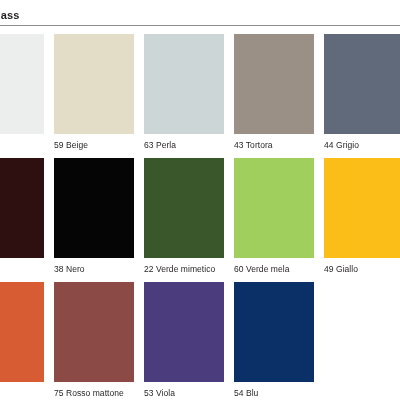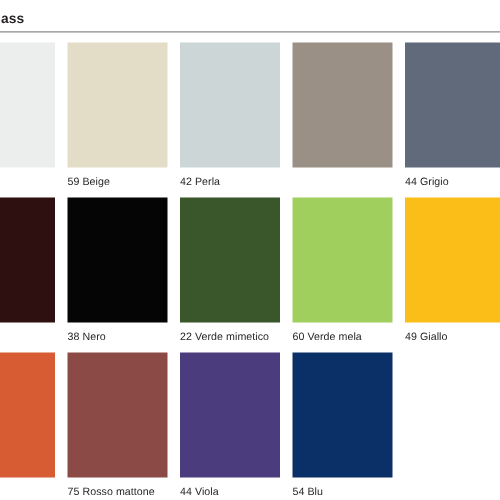--- a/index.html
+++ b/index.html
@@ -94,24 +94,25 @@
       <div class="swatch-cell">
         <span class="swatch-chip" style="background-color: rgb(236, 238, 237);"></span>
         <div class="swatch-label">co</div>
       </div>
       <div class="swatch-cell">
         <span class="swatch-chip" style="background-color: rgb(227, 221, 199);"></span>
         <div class="swatch-label">59 Beige</div>
       </div>
       <div class="swatch-cell">
         <span class="swatch-chip" style="background-color: rgb(204, 214, 214);"></span>
-        <div class="swatch-label">42 Perla</div>
+        <div class="swatch-label">63 Perla</div>
       </div>
       <div class="swatch-cell">
         <span class="swatch-chip" style="background-color: rgb(155, 144, 134);"></span>
+        <div class="swatch-label">43 Tortora</div>
       </div>
       <div class="swatch-cell">
         <span class="swatch-chip" style="background-color: rgb(96, 106, 122);"></span>
         <div class="swatch-label">44 Grigio</div>
       </div>
     </div>
 
     <div class="swatch-row">
       <div class="swatch-cell">
         <span class="swatch-chip" style="background-color: rgb(46, 16, 16);"></span>
@@ -139,21 +140,21 @@
       <div class="swatch-cell">
         <span class="swatch-chip" style="background-color: rgb(215, 92, 51);"></span>
         <div class="swatch-label">cio</div>
       </div>
       <div class="swatch-cell">
         <span class="swatch-chip" style="background-color: rgb(140, 74, 71);"></span>
         <div class="swatch-label">75 Rosso mattone</div>
       </div>
       <div class="swatch-cell">
         <span class="swatch-chip" style="background-color: rgb(75, 60, 126);"></span>
-        <div class="swatch-label">44 Viola</div>
+        <div class="swatch-label">53 Viola</div>
       </div>
       <div class="swatch-cell">
         <span class="swatch-chip" style="background-color: rgb(11, 47, 103);"></span>
         <div class="swatch-label">54 Blu</div>
       </div>
     </div>
 
   </div>
 </div>
 

